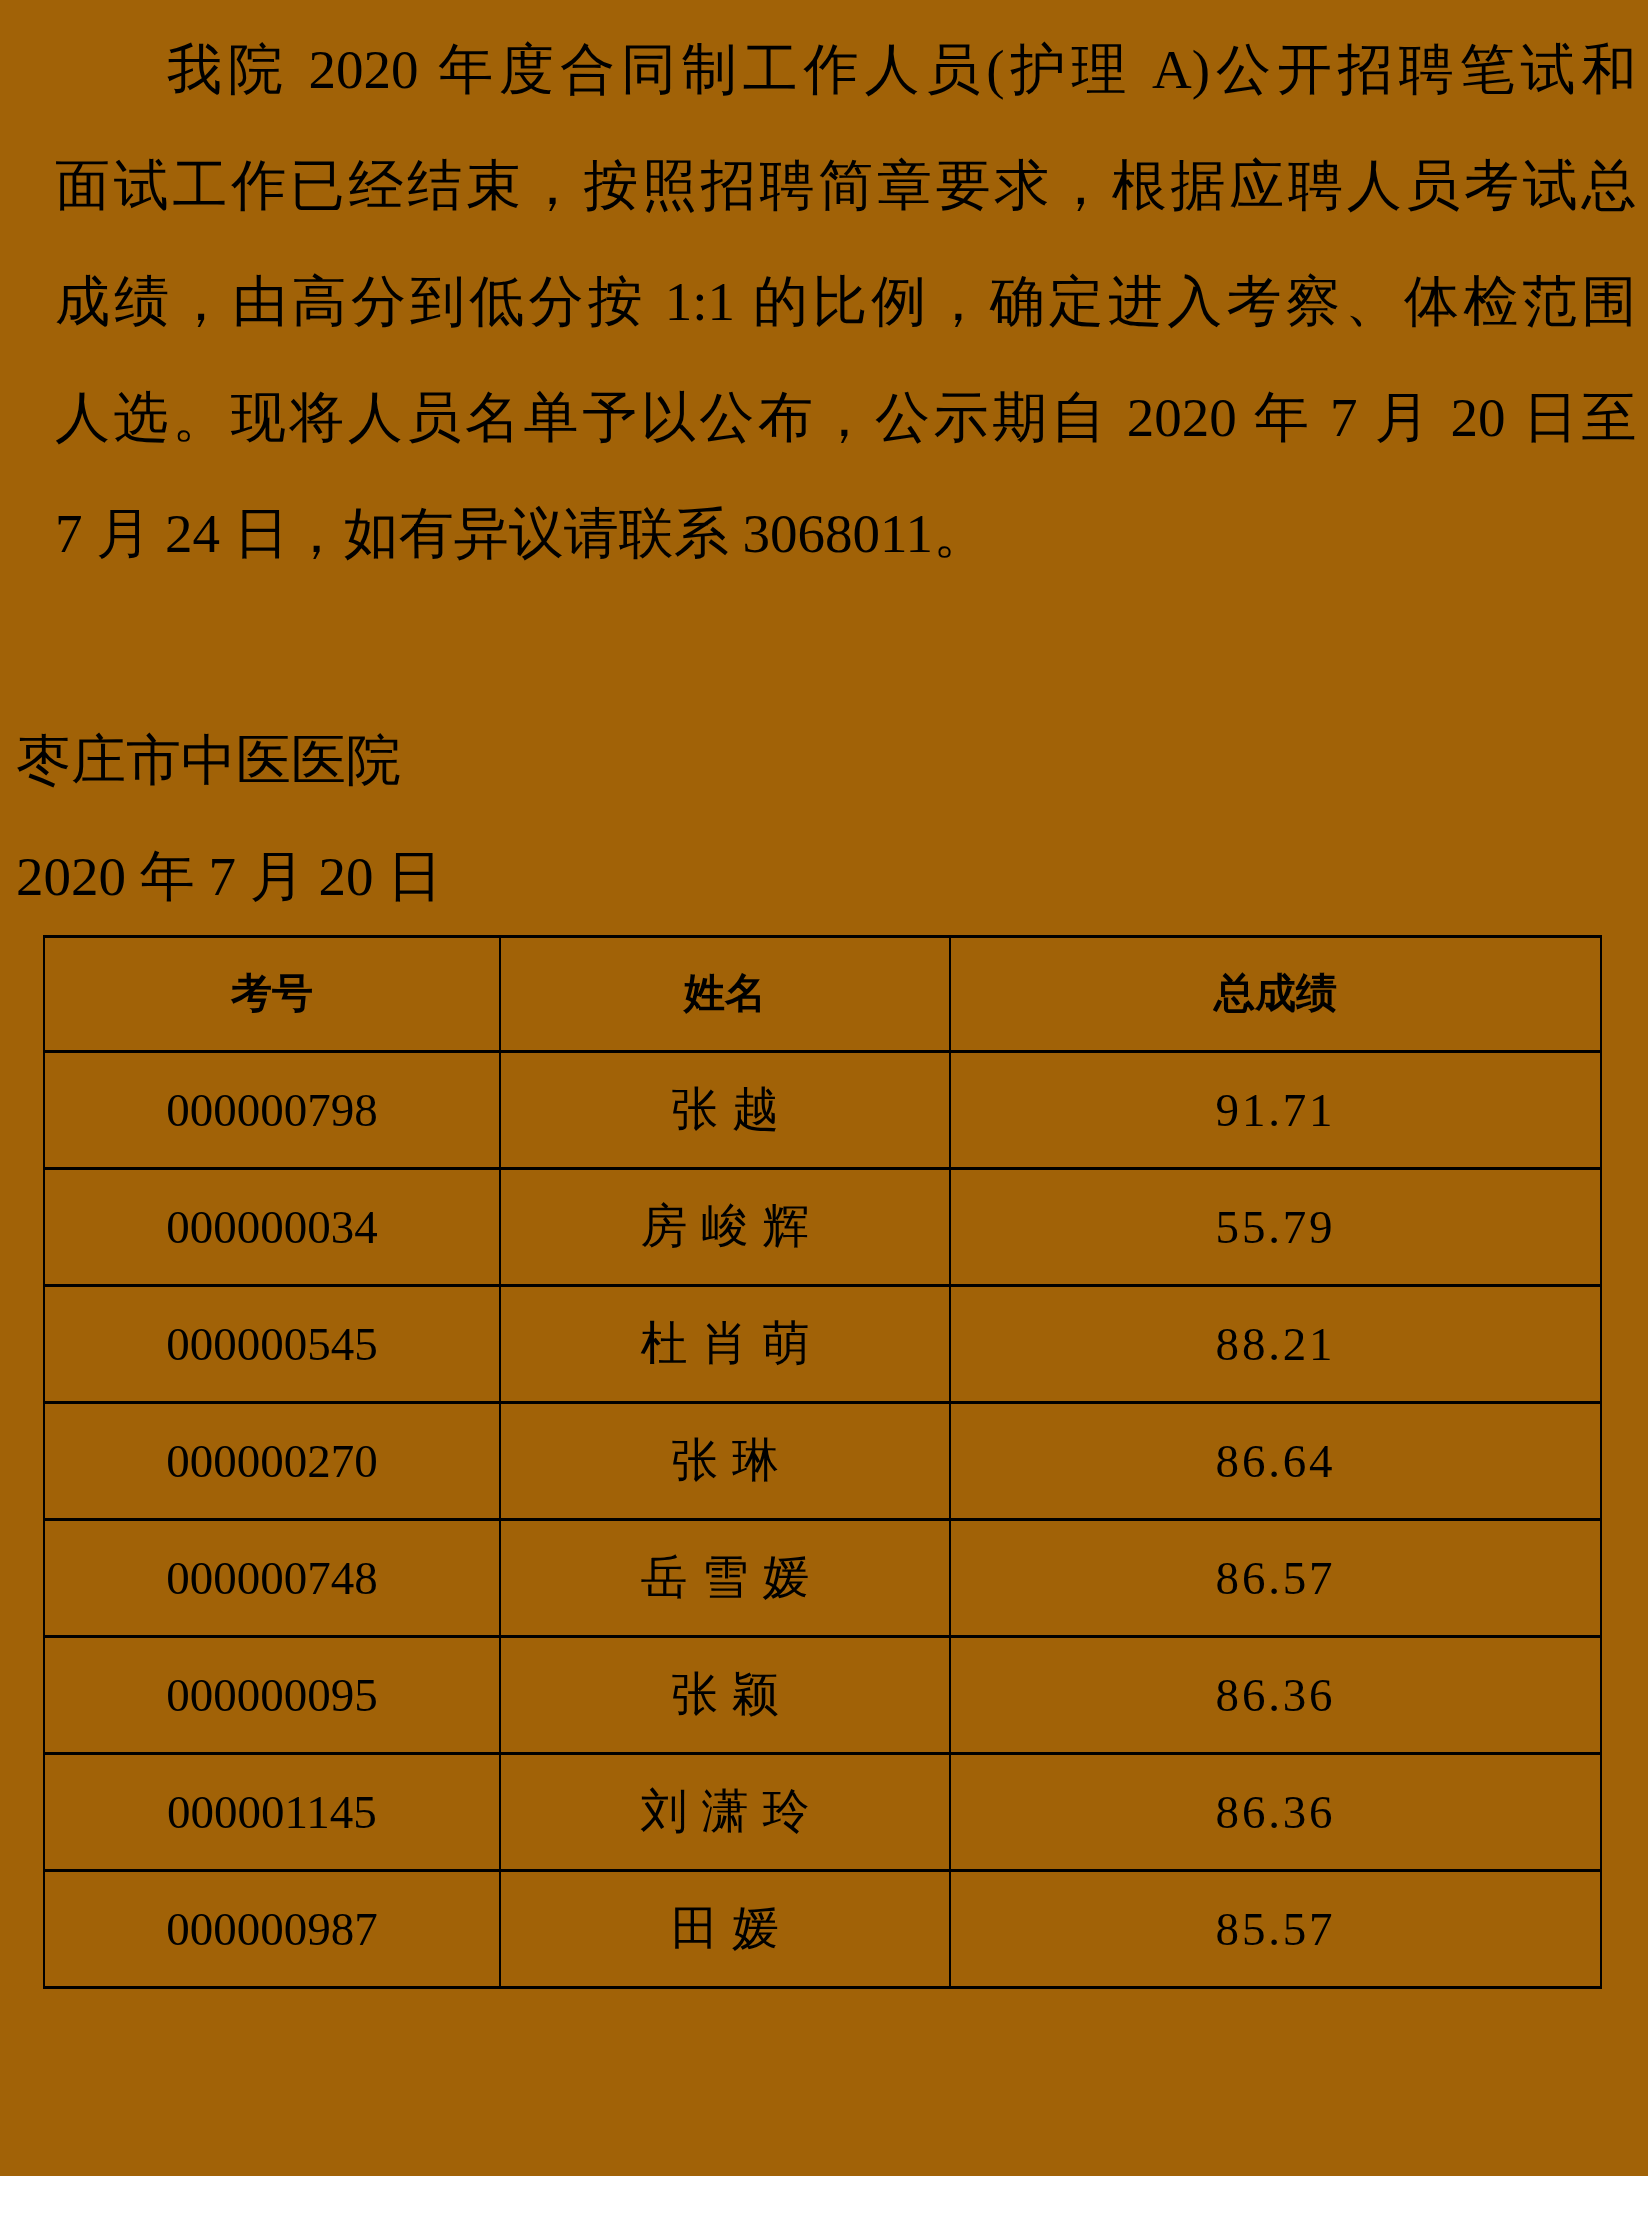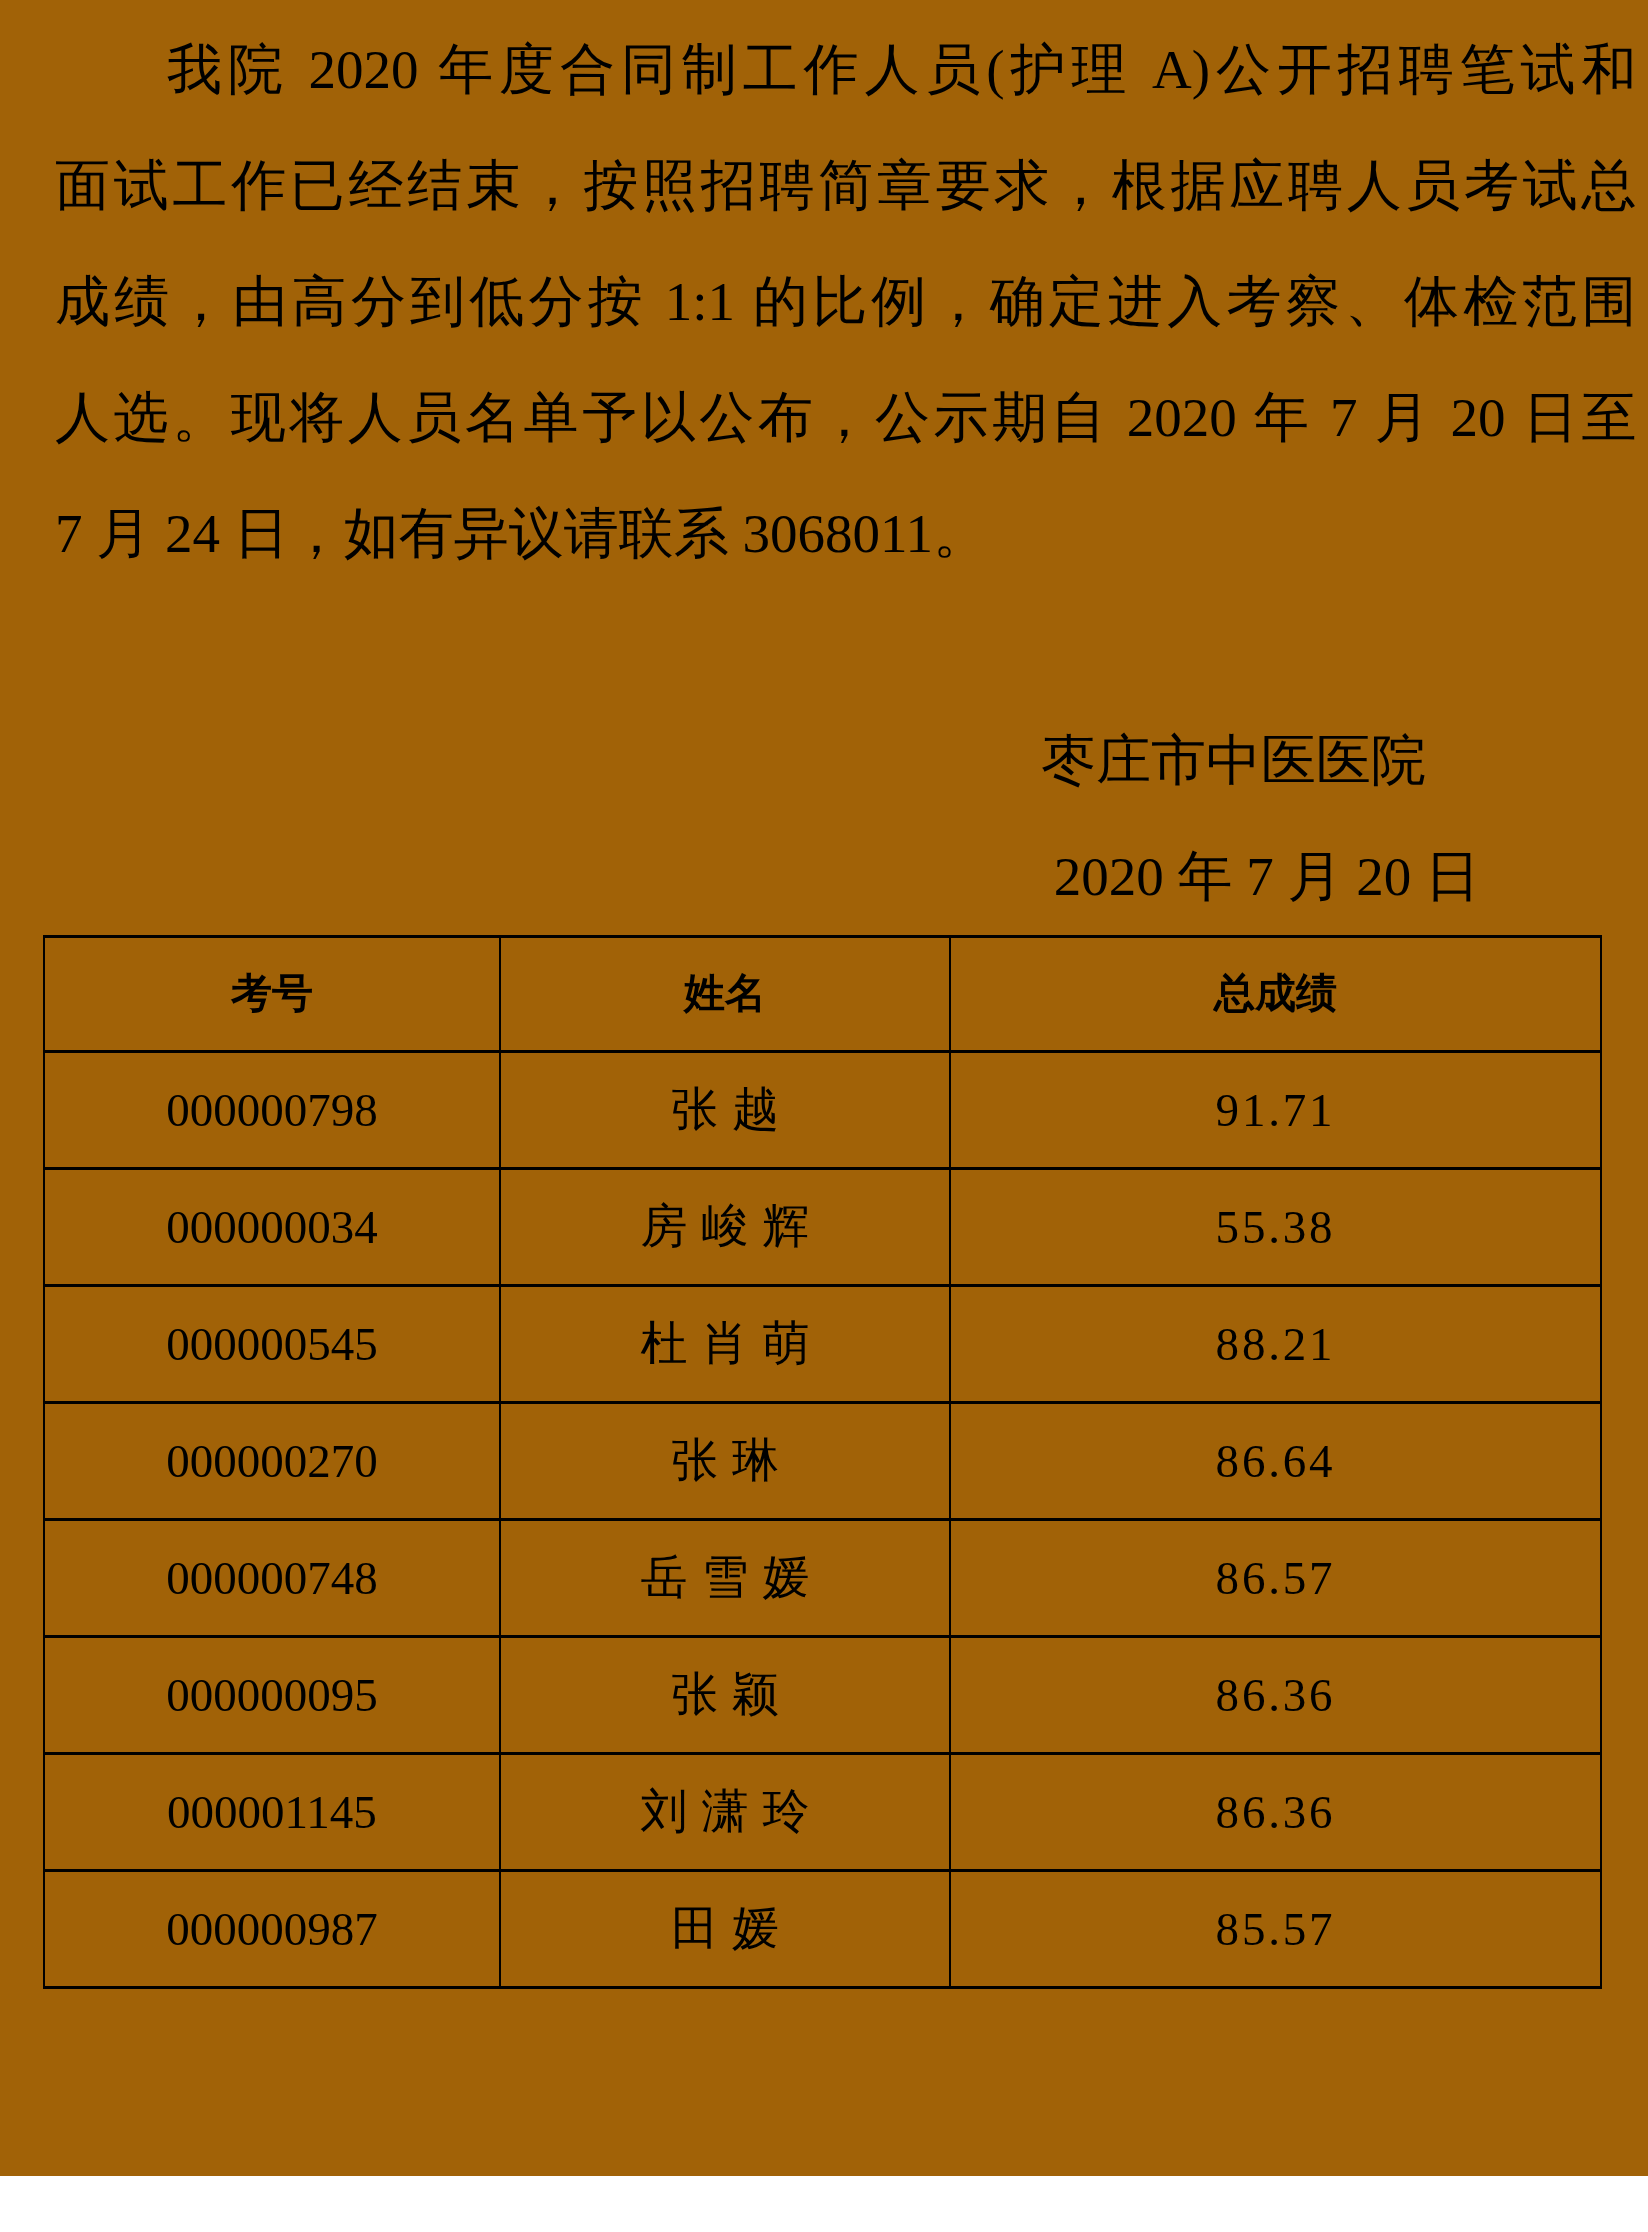--- a/index.html
+++ b/index.html
@@ -29,22 +29,23 @@
   .para .just {
     text-align: justify;
     text-align-last: justify;
   }
   .para .indent {
     text-indent: 112px;
   }
   
   .signature {
     margin-top: 111px;
-    text-align: right;
+    text-align: left;
     line-height: 116px;
+    padding-left: 16px;
   }
   .sig-org {
     padding-right: 223px;
   }
   .sig-date {
     padding-right: 169px;
   }
   
   table.score {
     margin-left: 43px;
@@ -117,21 +118,21 @@
     </thead>
     <tbody>
       <tr>
         <td class="id-cell">000000798</td>
         <td class="name-cell">张越</td>
         <td class="score-cell">91.71</td>
       </tr>
       <tr>
         <td class="id-cell">000000034</td>
         <td class="name-cell">房峻辉</td>
-        <td class="score-cell">55.38</td>
+        <td class="score-cell">55.79</td>
       </tr>
       <tr>
         <td class="id-cell">000000545</td>
         <td class="name-cell">杜肖萌</td>
         <td class="score-cell">88.21</td>
       </tr>
       <tr>
         <td class="id-cell">000000270</td>
         <td class="name-cell">张琳</td>
         <td class="score-cell">86.64</td>

